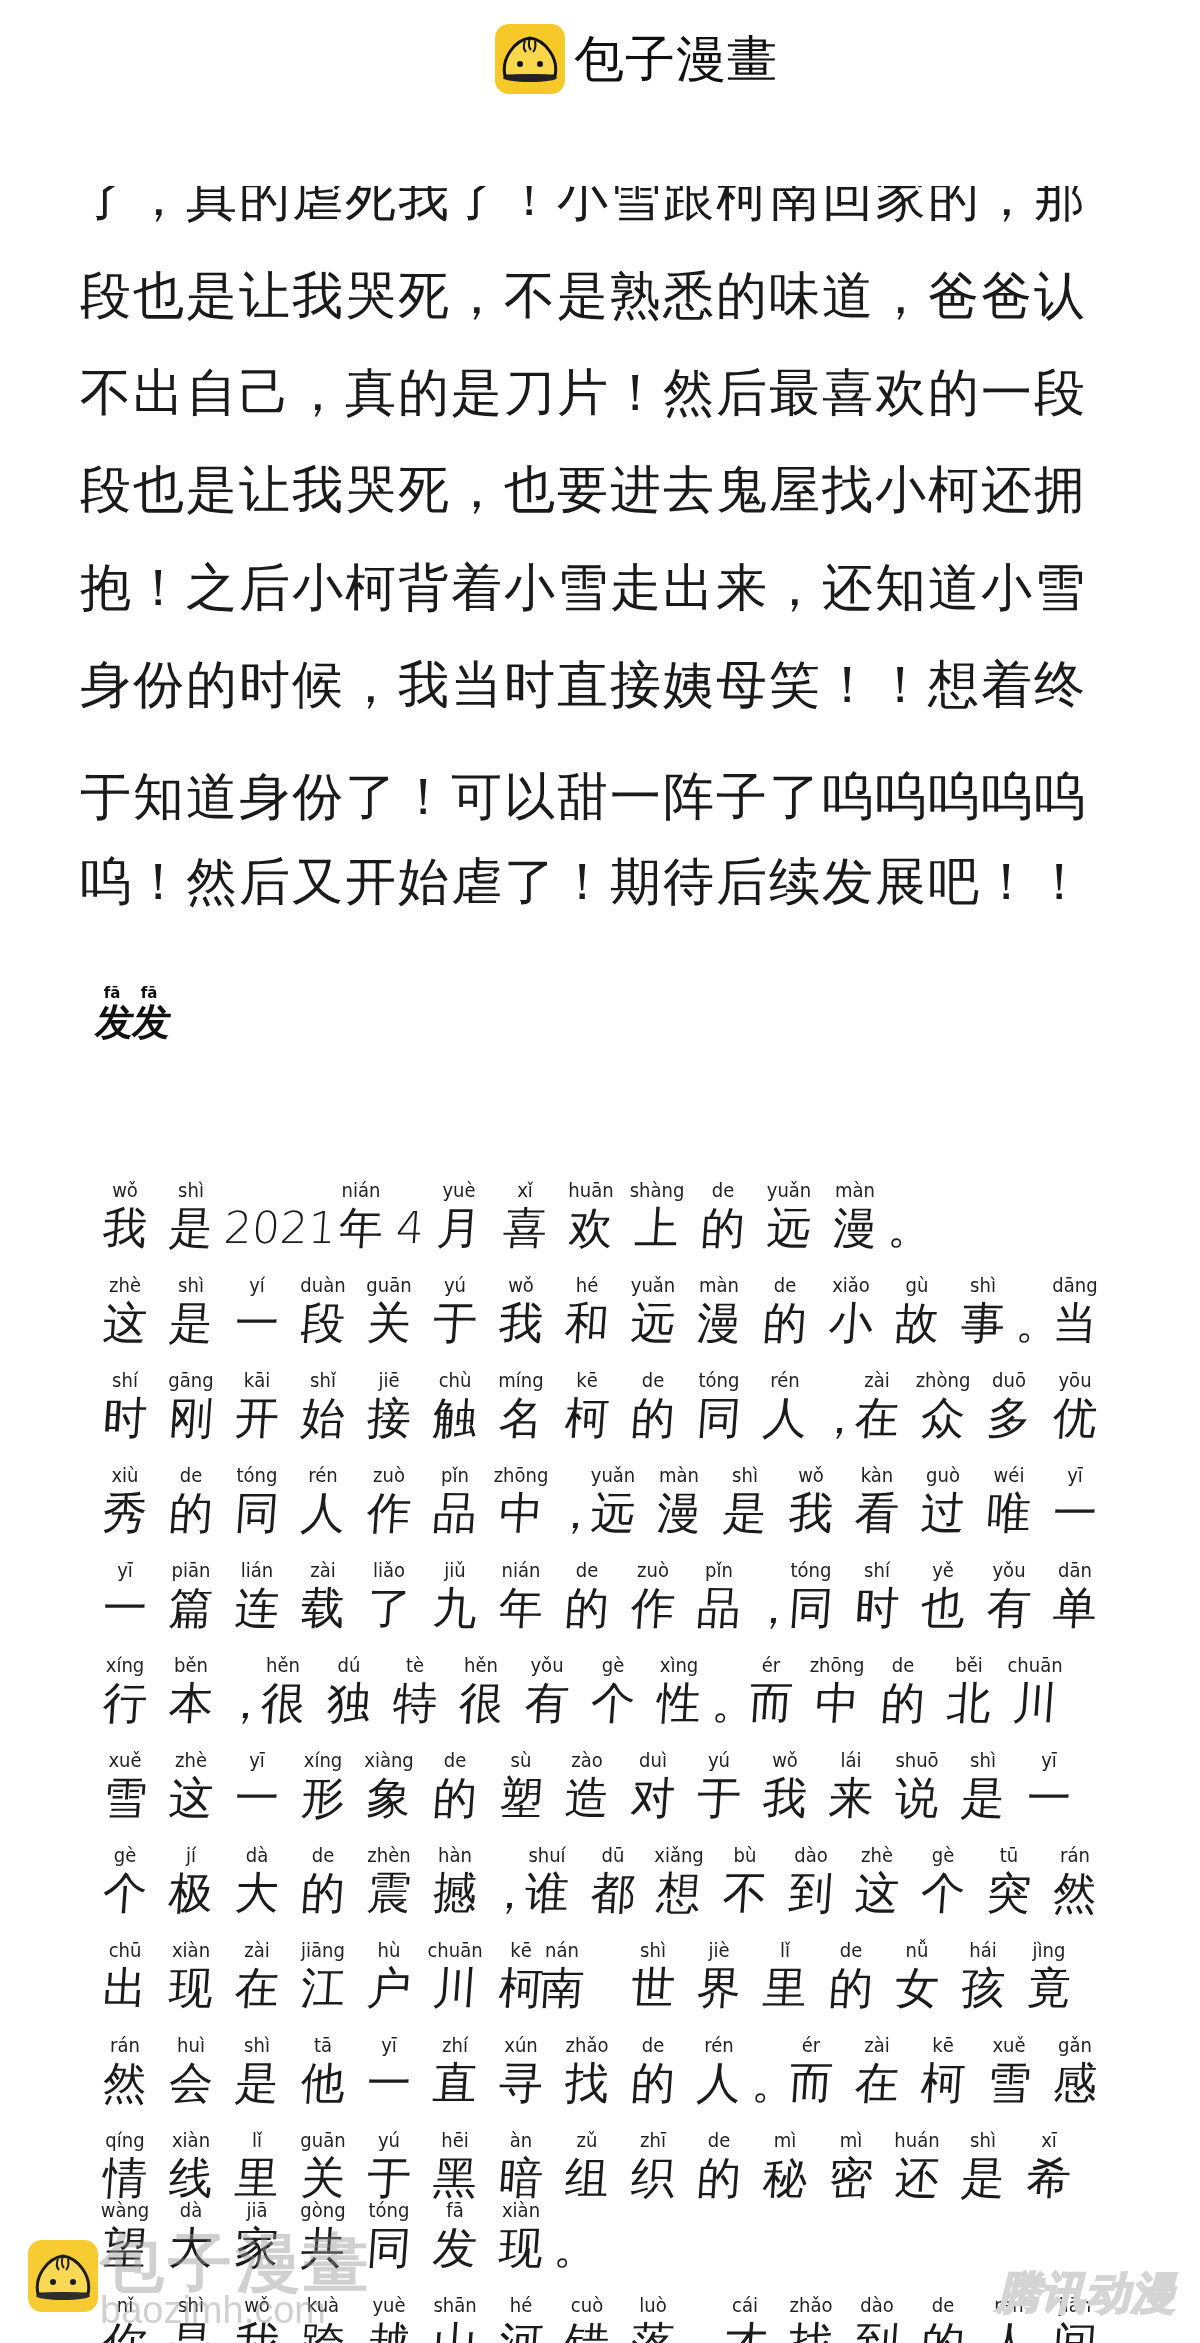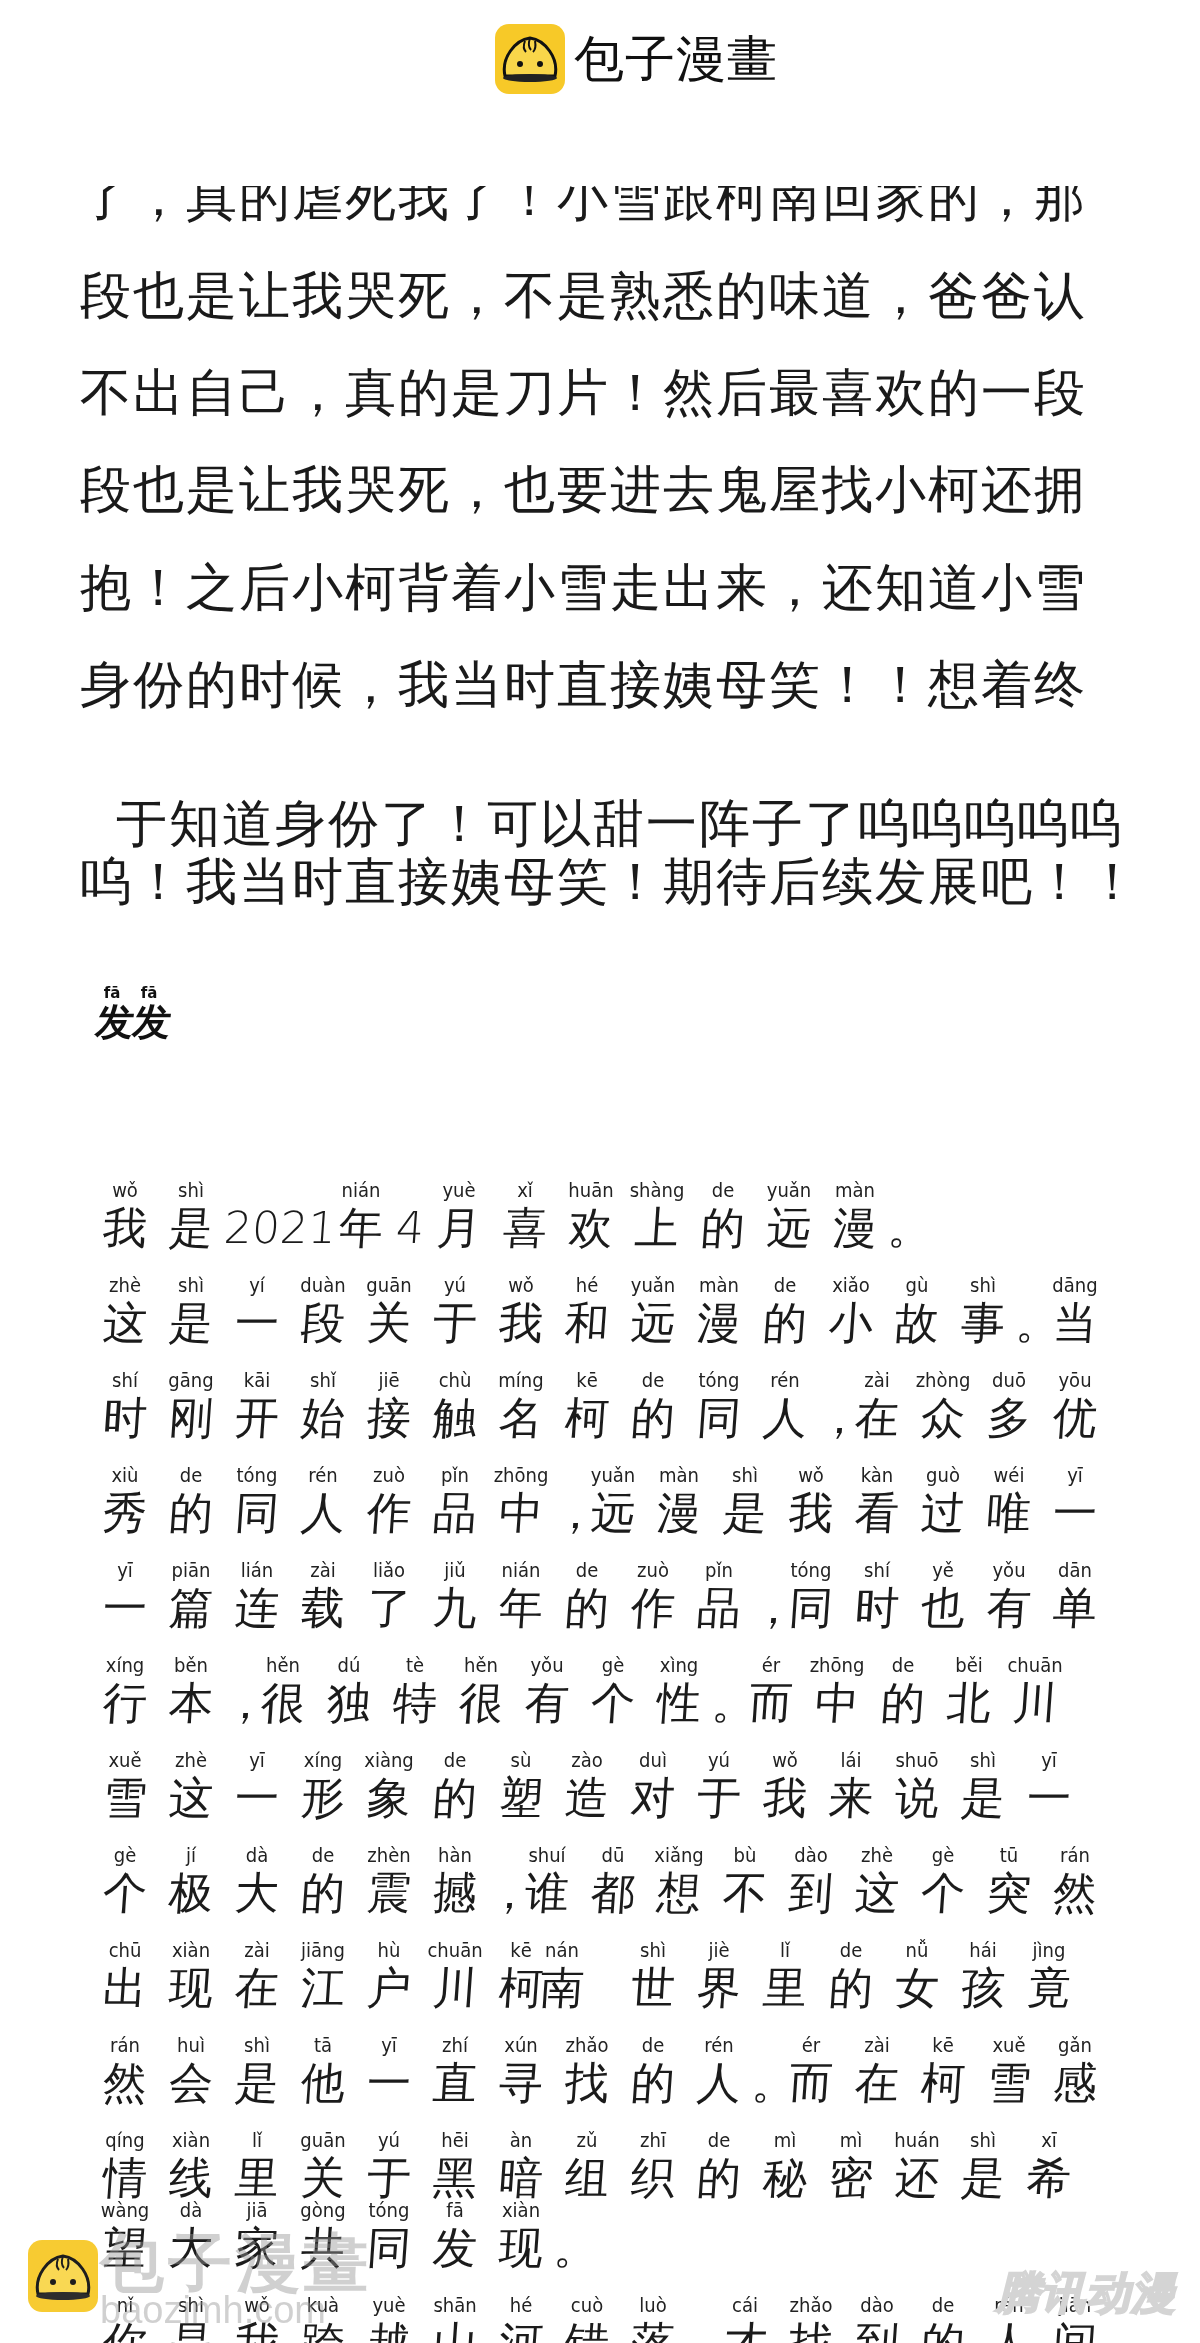--- a/index.html
+++ b/index.html
@@ -57,22 +57,22 @@
   </div>
   <div class="logo-title">包子漫畫</div>
 </div>
 
 <div class="typed cut-line" style="top:168px;">了，真的虐死我了！小雪跟柯南回家的，那</div>
 <div class="typed" style="top:266px;">段也是让我哭死，不是熟悉的味道，爸爸认</div>
 <div class="typed" style="top:363px;">不出自己，真的是刀片！然后最喜欢的一段</div>
 <div class="typed" style="top:460px;">段也是让我哭死，也要进去鬼屋找小柯还拥</div>
 <div class="typed" style="top:558px;">抱！之后小柯背着小雪走出来，还知道小雪</div>
 <div class="typed" style="top:655px;">身份的时候，我当时直接姨母笑！！想着终</div>
-<div class="typed" style="top:794px;margin-left:36px;">于知道身份了！可以甜一阵子了呜呜呜呜呜</div>
-<div class="typed" style="top:852px;">呜！我当时直接姨母笑！期待后续发展吧！！</div>
+<div class="typed" style="top:767px;">于知道身份了！可以甜一阵子了呜呜呜呜呜</div>
+<div class="typed" style="top:852px;">呜！然后又开始虐了！期待后续发展吧！！</div>
 
 <div class="fafa">
   <div class="cell"><div class="py">fā</div><div class="hz">发</div></div>
   <div class="cell"><div class="py">fā</div><div class="hz">发</div></div>
 </div>
 
 <div id="hand-rows">
     <div class="prow" style="top: 1178px;">
       <div class="pcell" style="left: 0px; width: 66px;">
         <div class="py">wǒ</div>

